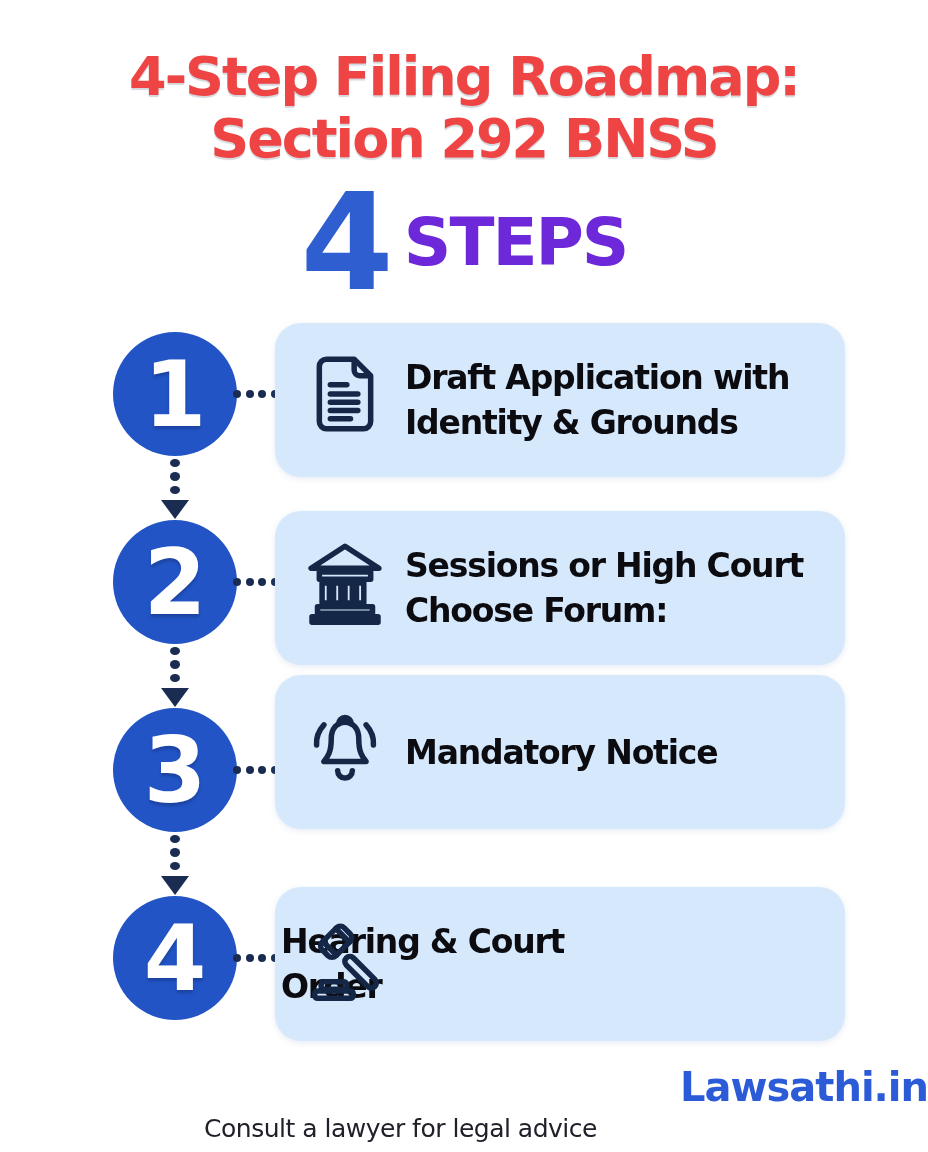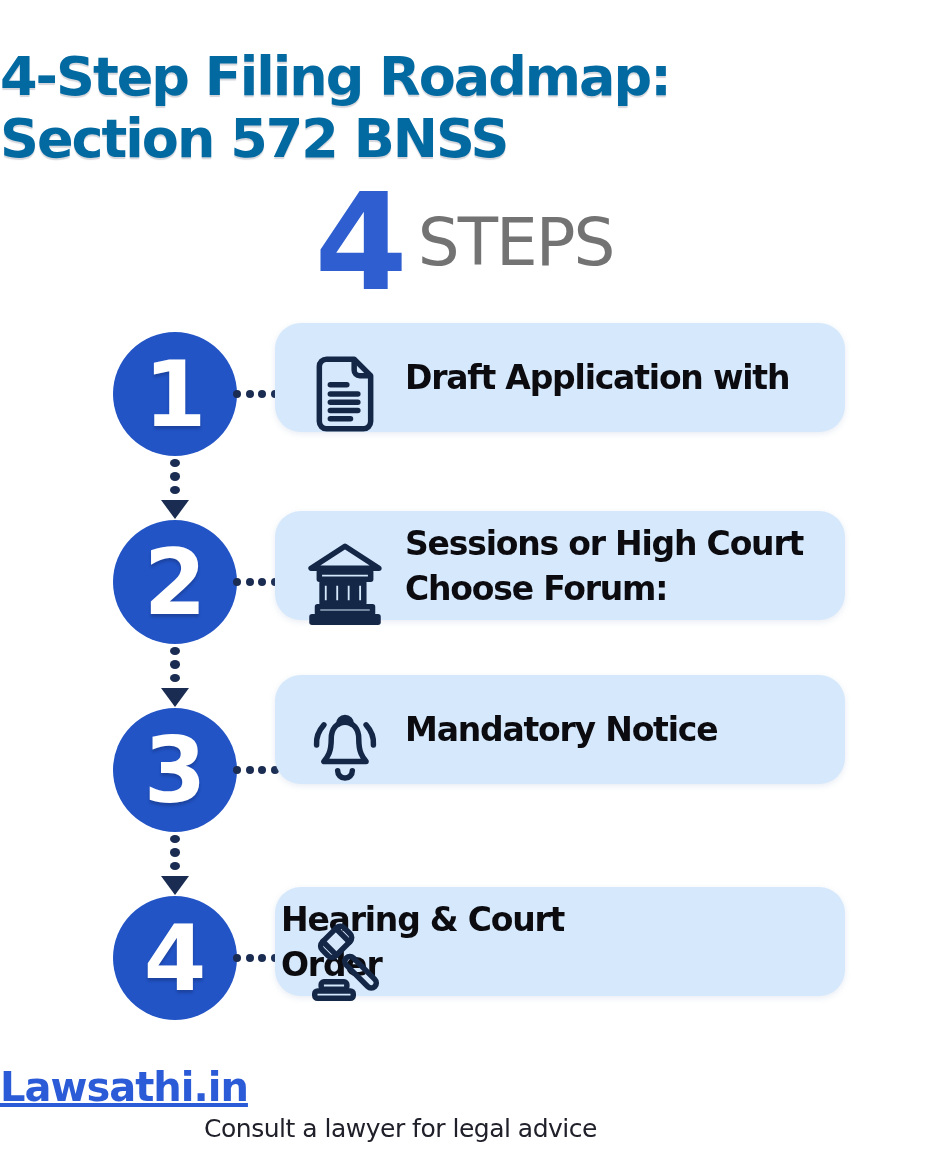--- a/index.html
+++ b/index.html
@@ -5,49 +5,49 @@
   * { margin:0; padding:0; box-sizing:border-box; }
   body { background:#e8e8e8; font-family:"DejaVu Sans","Liberation Sans",sans-serif; }
   .canvas {
     position:relative; width:928px; height:1152px;
     background:#ffffff; overflow:hidden; margin:0 auto;
   }
 
   
   .title {
     position:absolute; top:46px; left:0; width:928px;
-    color:#0369a1; font-weight:bold;
+    text-align:center; color:#ef4444; font-weight:bold;
     font-size:54px; line-height:62px; letter-spacing:-2px;
     text-shadow:0 2px 1px rgba(18,28,60,0.18);
   }
   .banner {
     position:absolute; top:183px; left:0; width:928px; height:120px;
     display:flex; align-items:center; justify-content:center;
   }
   .big-number {
     color:#2e5ecf; font-weight:bold; font-size:134px; line-height:100px;
     letter-spacing:-4px;
   }
   .steps-word {
-    color:#737373; font-weight:normal; font-size:66px; letter-spacing:-2px;
+    color:#6d28d9; font-weight:bold; font-size:66px; letter-spacing:-2px;
     margin-left:14px; line-height:66px;
   }
 
   
   .circle {
     position:absolute; left:113px; width:124px; height:124px;
     background:#2254c6; border-radius:50%;
     display:flex; align-items:center; justify-content:center;
     color:#ffffff; font-weight:bold; font-size:90px;
     text-shadow:0 3px 3px rgba(10,20,50,0.25);
   }
   .c1{top:332px;} .c2{top:520px;} .c3{top:708px;} .c4{top:896px;}
 
   .card {
-    position:absolute; left:275px; width:570px; height:109px;
+    position:absolute; left:275px; width:570px; height:154px;
     background:#d5e8fc; border-radius:26px;
     display:flex; align-items:center; padding-left:130px;
     box-shadow:0 2px 6px rgba(120,150,190,0.18);
   }
   .k1{top:323px;} .k2{top:511px;} .k3{top:675px;} .k4{top:887px;padding-left:6px;}
 
   .card-text {
     color:#0b0b10; font-weight:bold; font-size:33px;
     line-height:45px; letter-spacing:-1.2px;
   }
@@ -73,40 +73,39 @@
   }
   .hconnect {
     position:absolute; left:233px; width:46px; height:8px;
     display:flex; align-items:center; justify-content:space-between;
   }
   .h1{top:390px;} .h2{top:578px;} .h3{top:766px;} .h4{top:954px;}
   .hdot { width:8px; height:8px; border-radius:50%; background:#1a2c52; }
 
   
   .brand {
-    position:absolute; top:1062px; left:0; width:928px; text-align:left;
+    position:absolute; top:1062px; left:0; width:928px; text-align:right;
     color:#2b5bd7; font-weight:bold; font-size:40px; line-height:50px;
     letter-spacing:-1px;
-    text-decoration:underline;
   }
   .disclaimer {
     position:absolute; top:1114px; left:0; width:801px; text-align:center;
     color:#20202a; font-size:25px; line-height:30px; letter-spacing:-0.5px;
   }
 
   .iconstroke { fill:none; stroke:#152747; stroke-width:6; stroke-linecap:round; stroke-linejoin:round; }
 </style>
 </head>
 <body>
 
 <div class="canvas">
 
   <div class="title">
     <div>4-Step Filing Roadmap:</div>
-    <div>Section 572 BNSS</div>
+    <div>Section 292 BNSS</div>
   </div>
 
   <div class="banner">
     <span class="big-number">4</span>
     <span class="steps-word">STEPS</span>
   </div>
 
   <div class="circle c1">
     <span>1</span>
   </div>
@@ -119,20 +118,21 @@
   <div class="card k1">
     <span class="card-icon">
       <svg viewBox="0 0 96 96">
         <path class="iconstroke" d="M58 10 H28 a8 8 0 0 0 -8 8 v60 a8 8 0 0 0 8 8 h40 a8 8 0 0 0 8 -8 V28 L58 10 Z"></path>
         <path class="iconstroke" d="M58 11 v11 a6 6 0 0 0 6 6 h11"></path>
         <path class="iconstroke" d="M32 38 H50 M32 48 H62 M32 57 H62 M32 66 H62 M32 75 H54"></path>
       </svg>
     </span>
     <div class="card-text">
       <div>Draft Application with</div>
+      <div>Identity &amp; Grounds</div>
     </div>
   </div>
   <div class="vconnect v1">
     <span class="vdot"></span>
       <span class="vdot"></span>
       <span class="vdot"></span>
     <span class="arrow-down"></span>
   </div>
 
   <div class="circle c2">

